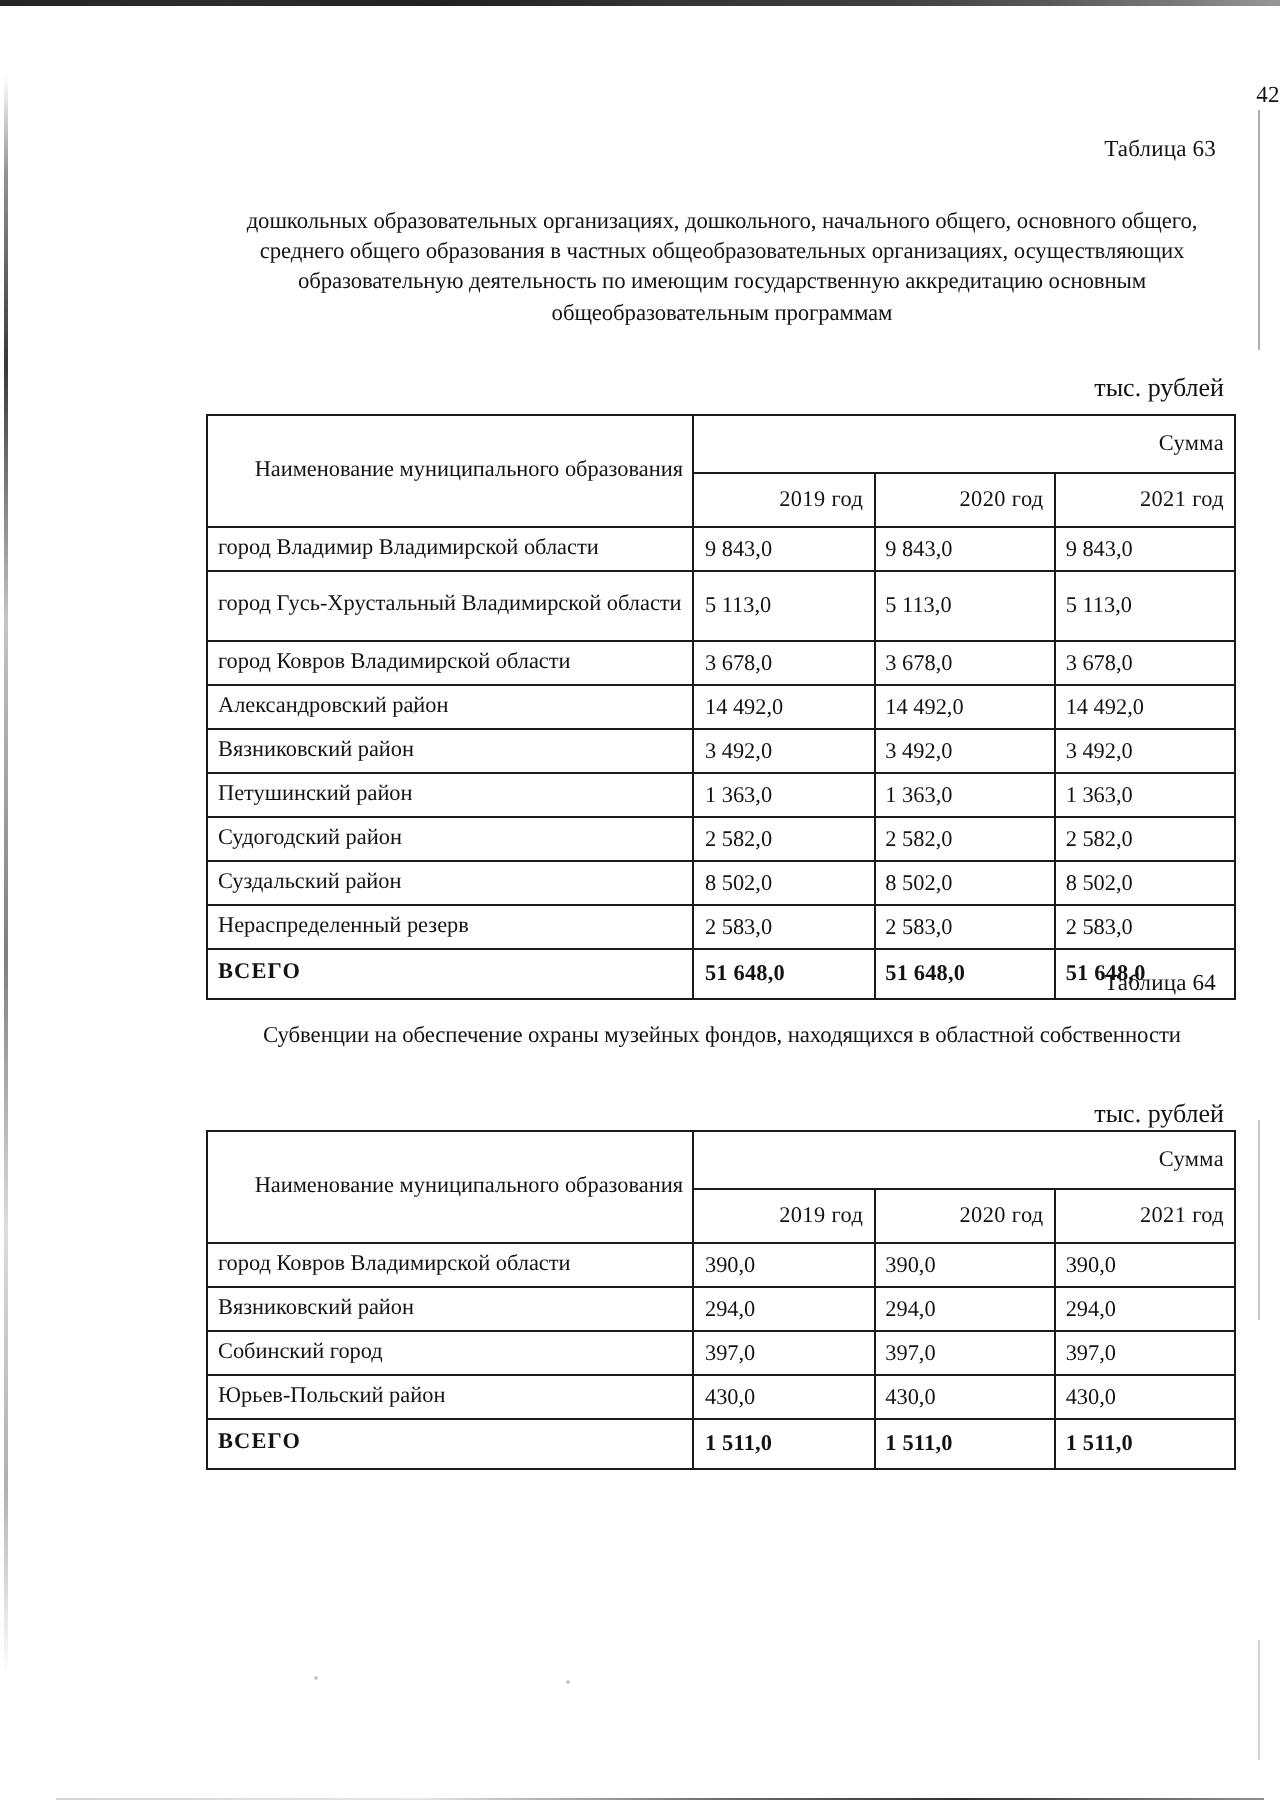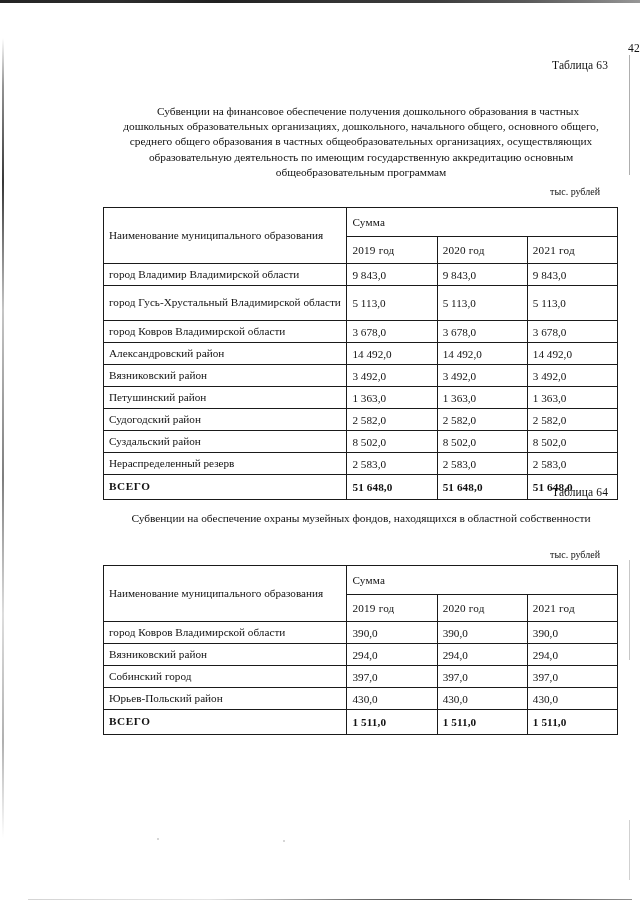--- a/index.html
+++ b/index.html
@@ -82,40 +82,40 @@
     letter-spacing: .2px;
   }
 
   .table-caption {
     position: absolute;
     right: 32px;
     font-size: 11.5px;
     letter-spacing: .1px;
     white-space: nowrap;
   }
-  #caption-63 { top: 59px; margin-left: 13px; }
+  #caption-63 { top: 69px; margin-left: 13px; }
   #caption-64 { top: 486px; font-family: Liberation Serif, serif; }
 
   .doc-title {
     position: absolute;
     left: 104px;
     width: 514px;
     text-align: center;
     font-size: 11.4px;
     line-height: 15.2px;
     letter-spacing: -.05px;
   }
   #title-63 { top: 104px; }
   #title-63 .first-line { display: block; text-indent: 14px; }
   #title-64 { top: 511px; }
 
   .units-label {
     position: absolute;
-    right: 40px;
-    font-size: 10px;
+    right: 28px;
+    font-size: 13px;
     white-space: nowrap;
   }
   #units-63 { top: 186px; }
   #units-64 { top: 549px; }
 
   .doc-table {
     position: absolute;
     left: 103px;
     width: 515px;
     border-collapse: collapse;
@@ -126,21 +126,21 @@
   #table-64 { top: 565px; }
 
   .doc-table th,
   .doc-table td {
     border: 1px solid #1a1a1a;
     padding: 2px 5px;
     vertical-align: middle;
     font-weight: normal;
   }
   .doc-table th {
-    text-align: left;
+    text-align: right;
   }
   .col-name  { width: 243px; }
   .col-year  { width: 90px; }
 
   .th-name {
     text-align: right;
     padding-left: 6px;
     line-height: 13px;
   }
   .th-sum {
@@ -184,21 +184,20 @@
 <div class="scan-bottom-edge"></div>
 <div class="scan-speck" style="top:838px;left:157px;"></div>
 <div class="scan-speck" style="top:840px;left:283px;"></div>
 <div class="scan-speck" style="top:355px;left:206px;"></div>
 
 <div class="page-number">42</div>
 
 <div class="table-caption" id="caption-63">Таблица 63</div>
 
 <div class="doc-title" id="title-63">
-  <span class="first-line">Субвенции на финансовое обеспечение получения дошкольного образования в частных</span>
   <span>дошкольных образовательных организациях, дошкольного, начального общего, основного</span>
   <span>общего, среднего общего образования в частных общеобразовательных организациях,</span>
   <span>осуществляющих образовательную деятельность по имеющим государственную</span>
   <span>аккредитацию основным общеобразовательным программам</span>
 </div>
 
 <div class="units-label" id="units-63">тыс. рублей</div>
 
 <table class="doc-table" id="table-63">
   <colgroup>

